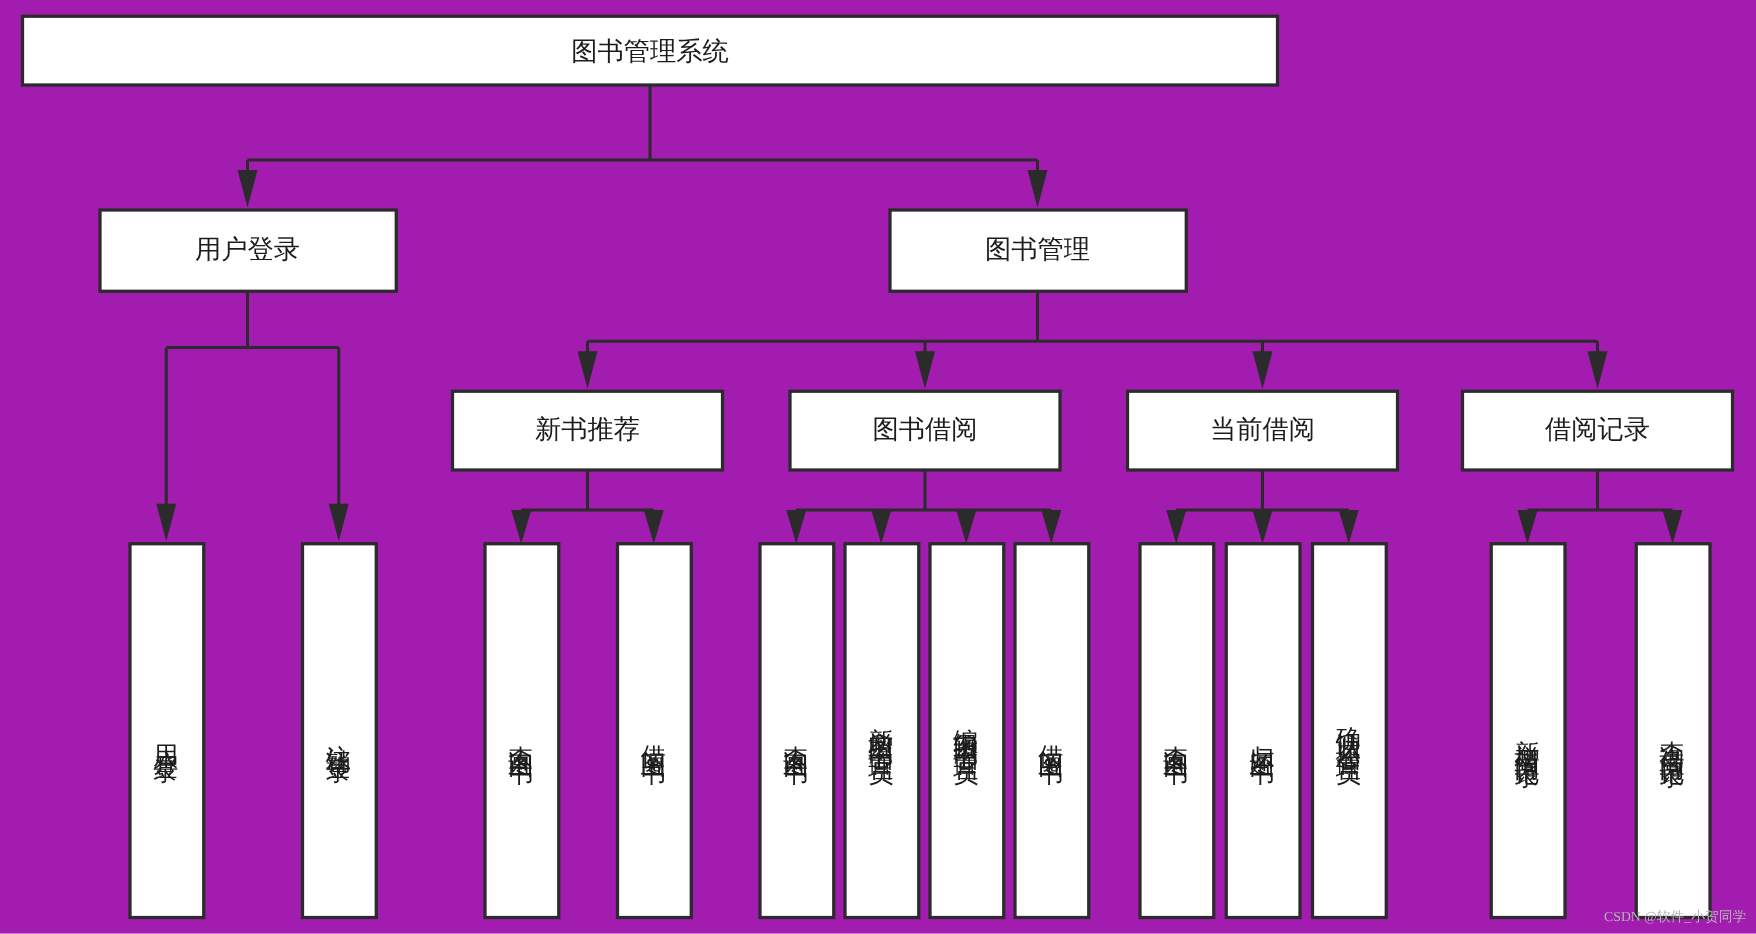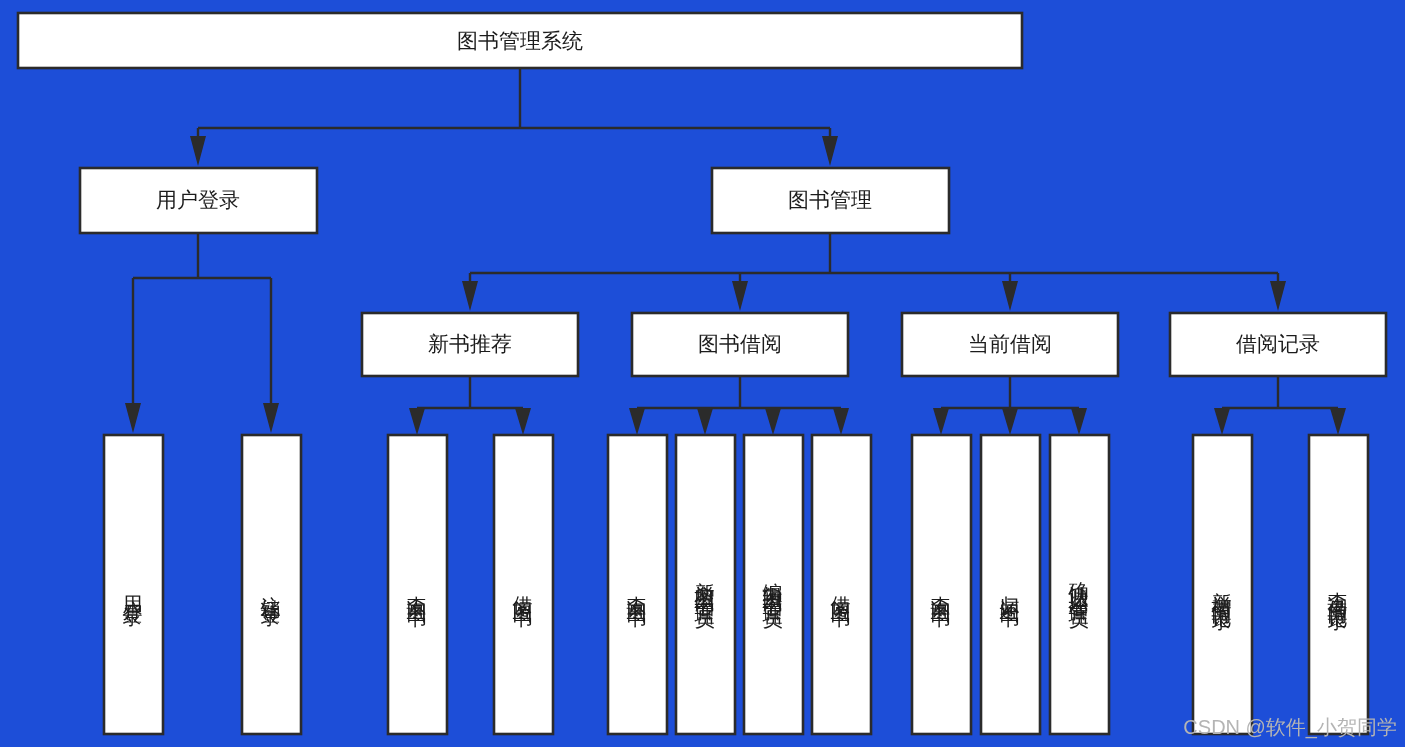--- a/index.html
+++ b/index.html
@@ -8,21 +8,21 @@
     padding: 0;
     background: #ffffff;
   }
   body {
     font-family: "Liberation Sans", "DejaVu Sans", sans-serif;
   }
   #diagram-root {
     position: relative;
     width: 1405px;
     height: 747px;
-    background: #1d4ed8;
+    background: #a21caf;
     overflow: hidden;
   }
   svg.flow {
     position: absolute;
     left: 0;
     top: 0;
     width: 1405px;
     height: 747px;
     display: block;
   }
@@ -54,22 +54,22 @@
     fill: #1c1c1c;
     writing-mode: vertical-rl;
     text-orientation: upright;
     text-anchor: middle;
     letter-spacing: 4px;
   }
   .watermark {
     position: absolute;
     right: 8px;
     bottom: 6px;
-    font-family: Liberation Sans, sans-serif;
-    font-size: 20px;
+    font-family: Liberation Serif, serif;
+    font-size: 11px;
     color: #b4b4b4;
     white-space: nowrap;
     user-select: none;
     pointer-events: none;
   }
 </style>
 </head>
 <body>
 
 <div id="diagram-root">

